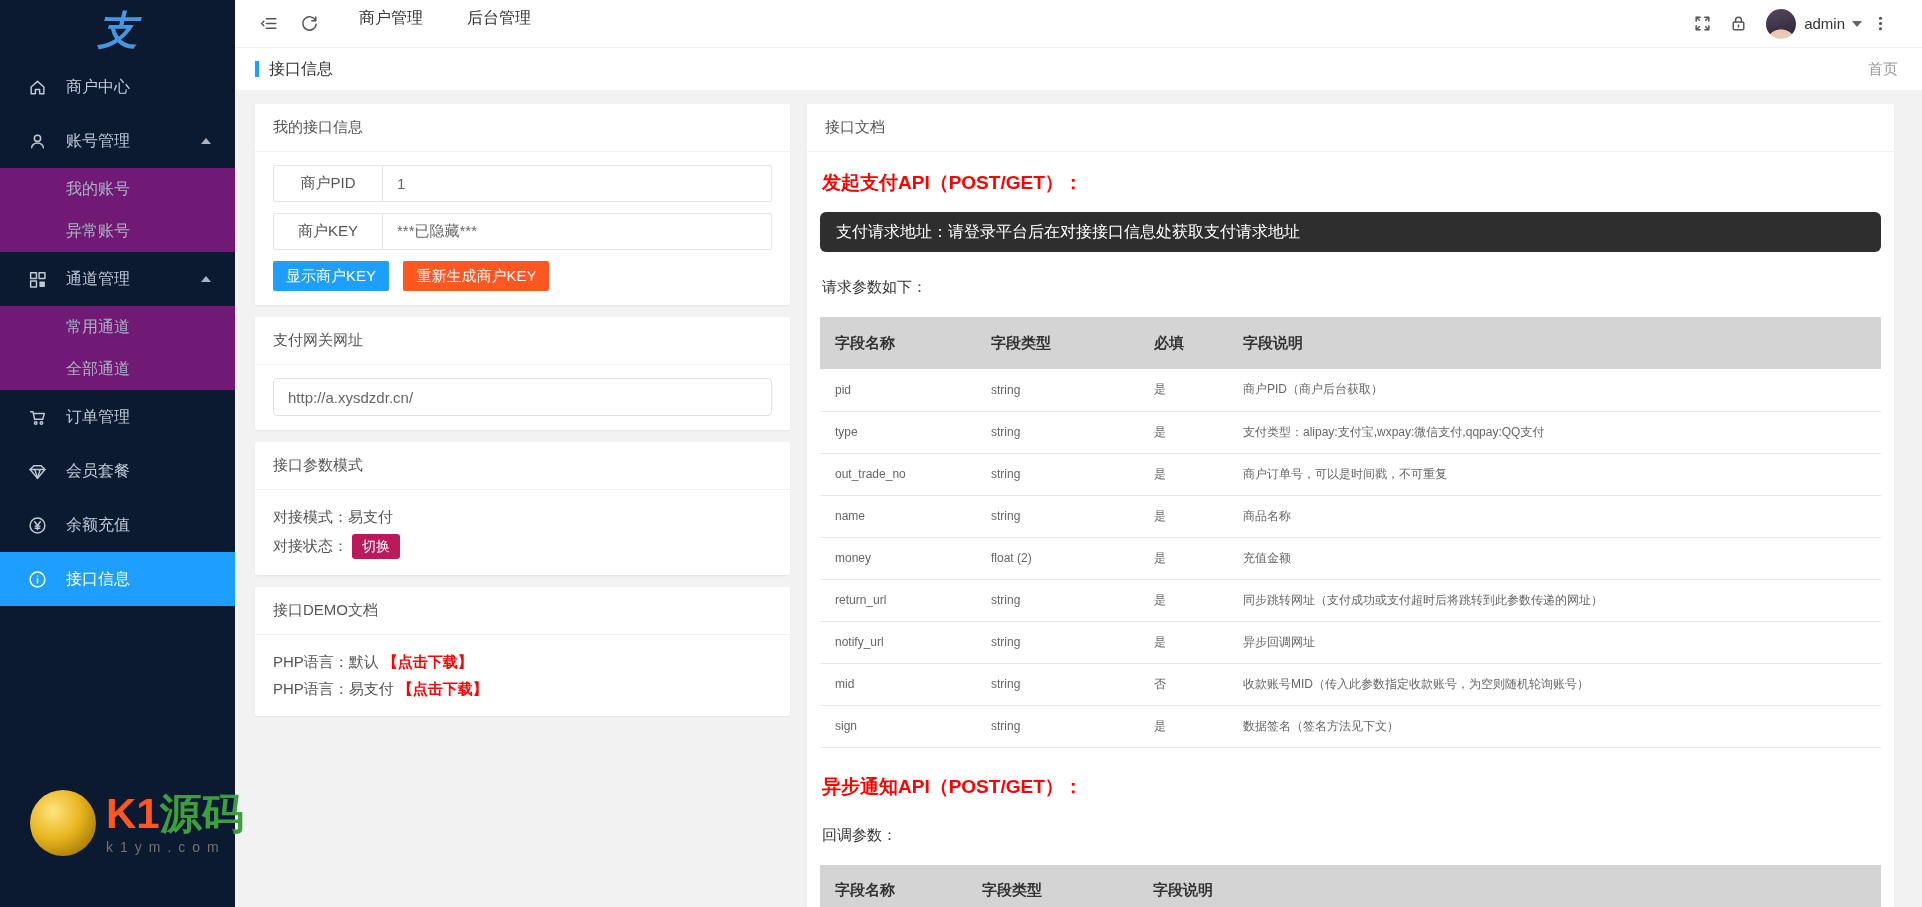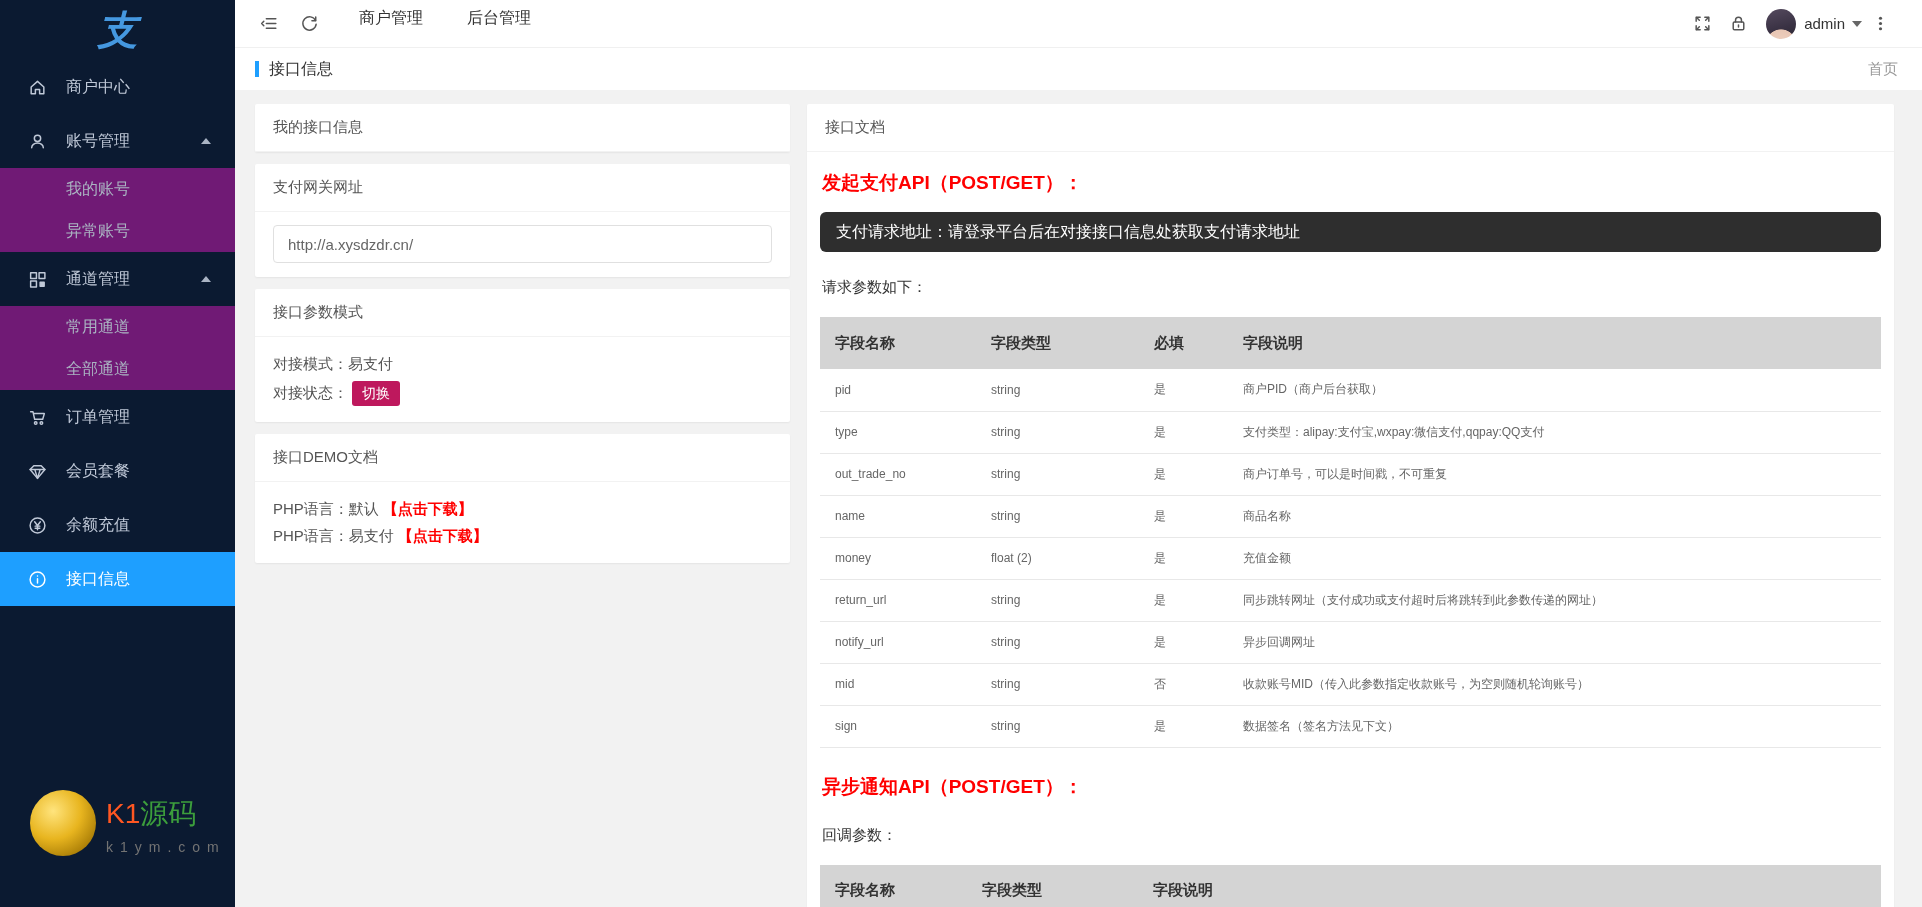--- a/index.html
+++ b/index.html
@@ -19,21 +19,21 @@
               border-left:5px solid transparent; border-right:5px solid transparent;
               border-bottom:6px solid #aab4c4; }
   .submenu { background:#701a75; }
   .sub-item { height:42px; display:flex; align-items:center; padding-left:66px;
               font-size:16px; color:#aab4c2; cursor:pointer; }
 
   .watermark { position:absolute; left:30px; top:790px; display:flex; align-items:center; }
   .wm-ball { width:66px; height:66px; border-radius:50%;
              background: radial-gradient(circle at 35% 32%, #ffe47d 0%, #e8b51f 45%, #a87c06 80%, #6d4f00 100%); }
   .wm-text { margin-left:10px; }
-  .wm-line1 { font-size:28px; font-weight:normal; line-height:44px; white-space:nowrap; }
+  .wm-line1 { font-size:42px; font-weight:bold; line-height:44px; white-space:nowrap; }
   .wm-k1 { color:#ff5722; }
   .wm-ym { color:#3c9e3c; }
   .wm-url { font-size:14px; color:#737373; letter-spacing:7px; margin-top:3px; white-space:nowrap; }
 
   
   .main { margin-left:235px; }
   .topbar { height:48px; background:#fff; border-bottom:1px solid #f0f0f0;
             display:flex; align-items:center; padding:0 24px 0 14px; }
   .tb-icon { width:40px; height:48px; display:flex; align-items:center; justify-content:center;
              color:#555; cursor:pointer; }
@@ -250,20 +250,34 @@
     </div>
     <span class="bc-home">首页</span>
   </div>
 
   <div class="content">
 
     <div class="col-left">
 
       <div class="card">
         <div class="card-header">我的接口信息</div>
+        <div class="card-body">
+          <div class="igroup">
+            <span class="igroup-label">商户PID</span>
+            <input class="igroup-input" type="text" value="1" style="">
+          </div>
+          <div class="igroup">
+            <span class="igroup-label">商户KEY</span>
+            <input class="igroup-input" type="text" value="***已隐藏***" style="">
+          </div>
+          <div>
+            <button class="btn btn-blue">显示商户KEY</button>
+            <button class="btn btn-orange">重新生成商户KEY</button>
+          </div>
+        </div>
       </div>
 
       <div class="card">
         <div class="card-header">支付网关网址</div>
         <div class="card-body">
           <input class="url-input" type="text" value="http://a.xysdzdr.cn/" style="">
         </div>
       </div>
 
       <div class="card">

